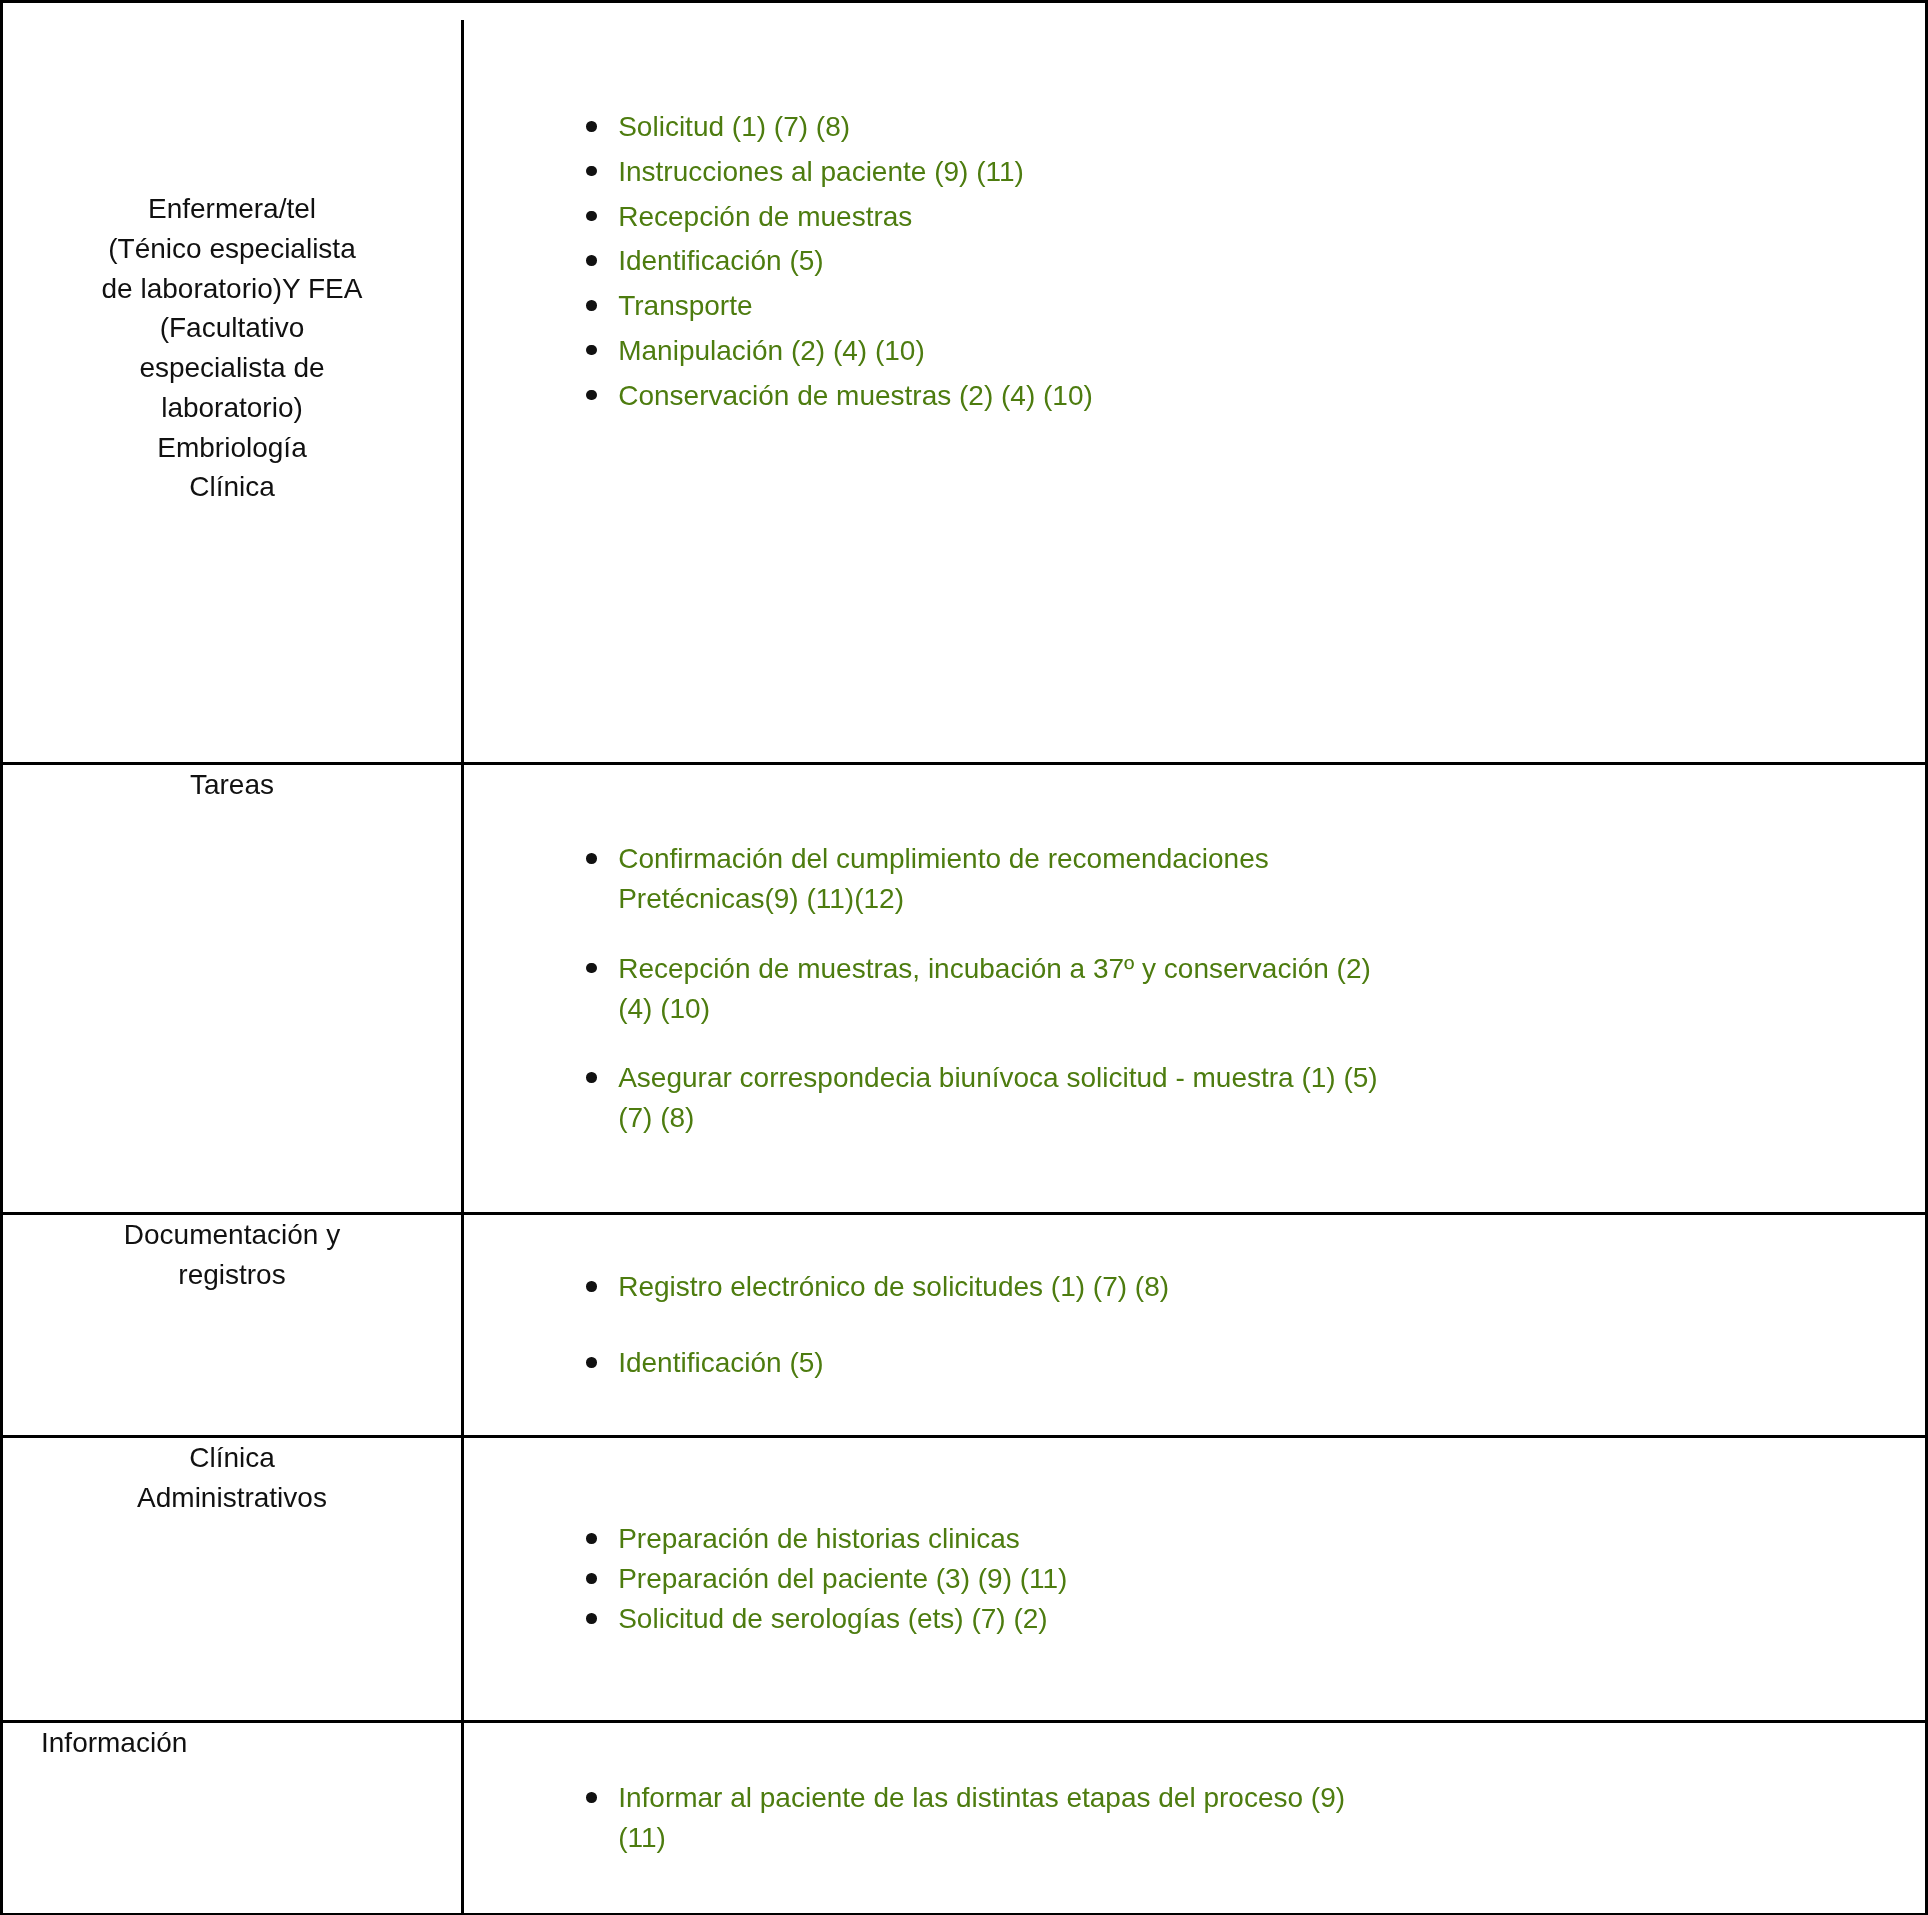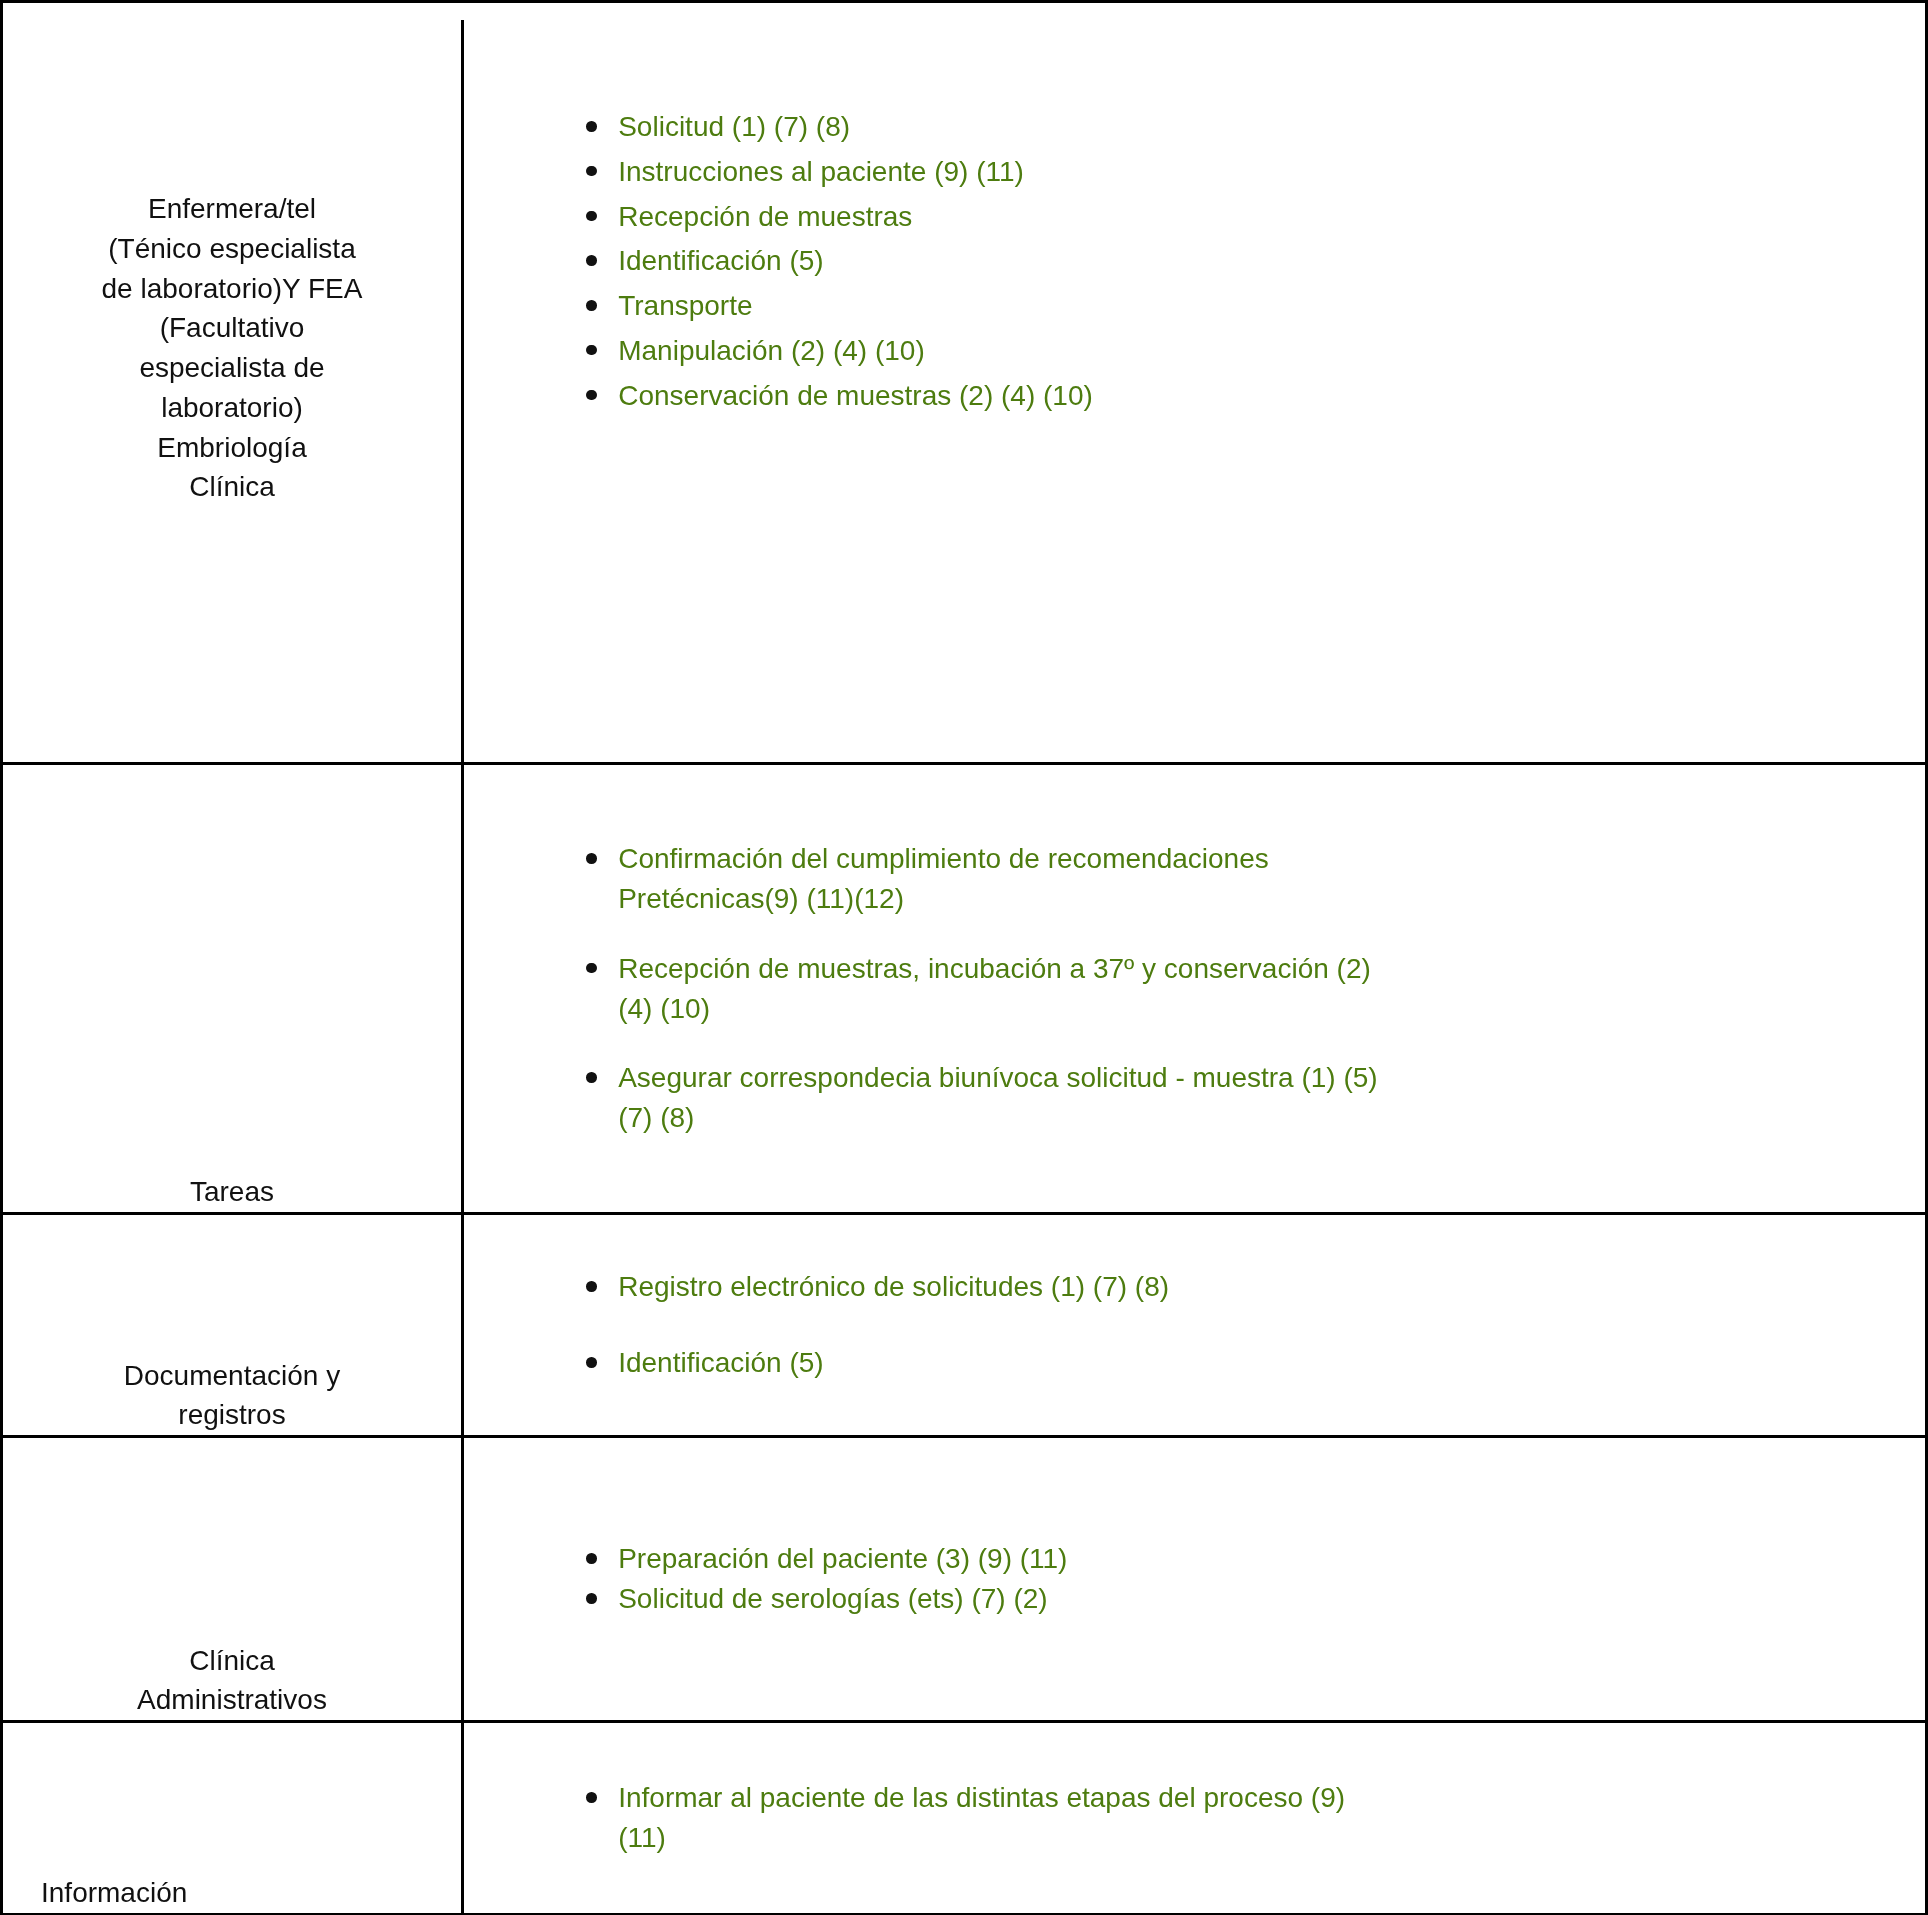--- a/index.html
+++ b/index.html
@@ -22,21 +22,21 @@
     grid-template-columns: 461px 1fr;
     grid-template-rows: 759px 450px 223px 285px 1fr;
   }
 
   .cell { overflow: hidden; }
   .cell.bt { border-top: 3.3px solid #000000; }
 
   .label-cell {
     border-right: 3.3px solid #000000;
     display: flex;
-    align-items: flex-end;
+    align-items: flex-start;
     justify-content: center;
     padding: 0 20px;
   }
 
   .label-text {
     font-size: 28px;
     line-height: 1.42;
     color: #111111;
     text-align: center;
     white-space: pre-line;
@@ -184,20 +184,24 @@
   </li>
 </ul>
   </div>
 
   <div class="cell label-cell r4 bt">
     <div class="label-text">Clínica
 Administrativos</div>
   </div>
   <div class="cell content-cell r4 bt">
     <ul class="bullet-list">
+  <li class="bullet-item">
+    <span class="dot"></span>
+    <span class="item-text">Preparación de historias clinicas</span>
+  </li>
 
   <li class="bullet-item">
     <span class="dot"></span>
     <span class="item-text">Preparación del paciente (3) (9) (11)</span>
   </li>
 
   <li class="bullet-item">
     <span class="dot"></span>
     <span class="item-text">Solicitud de serologías (ets) (7) (2)</span>
   </li>

